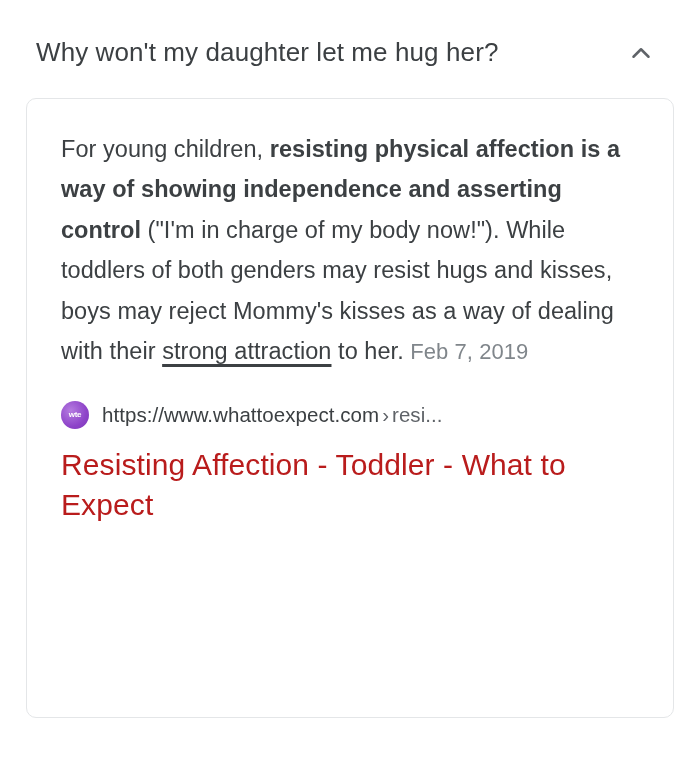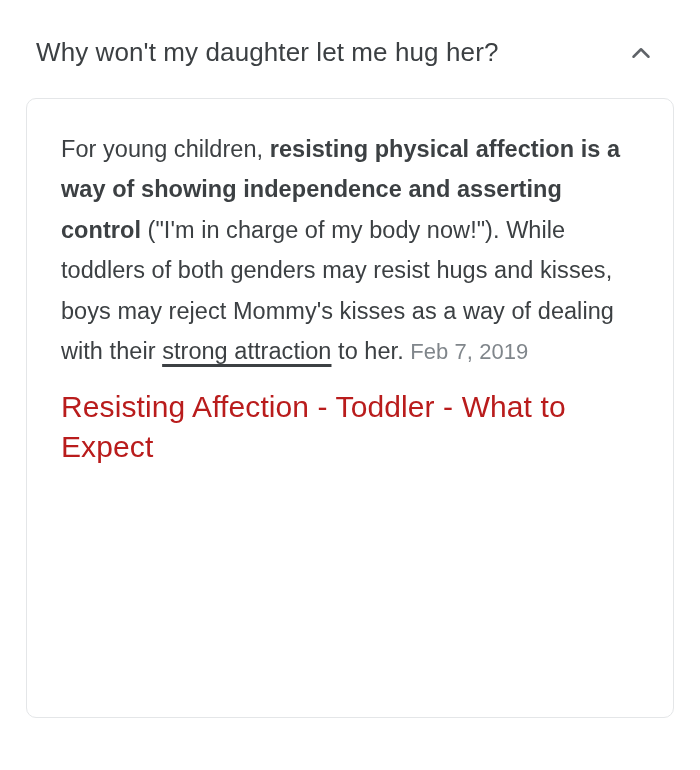--- a/index.html
+++ b/index.html
@@ -146,18 +146,24 @@
       </svg>
     </div>
   </div>
 
   <div class="answer-card">
 
     <div class="snippet">
       <span>For young children, </span><span class="bold">resisting physical affection is a way of showing independence and asserting control</span><span> ("I'm in charge of my body now!"). While toddlers of both genders may resist hugs and kisses, boys may reject Mommy's kisses as a way of dealing with their </span><span class="underline">strong attraction</span><span> to her. </span><span class="date">Feb 7, 2019</span>
     </div>
 
+    <div class="source-row">
+      <div class="favicon">wte</div>
+      <div class="source-url">
+        <span>https://www.whattoexpect.com</span><span class="sep">›</span><span class="crumb">resi...</span>
+      </div>
+    </div>
 
     <div class="result-title">Resisting Affection - Toddler - What to Expect</div>
 
   </div>
 
 </div>
 
 </body></html>

